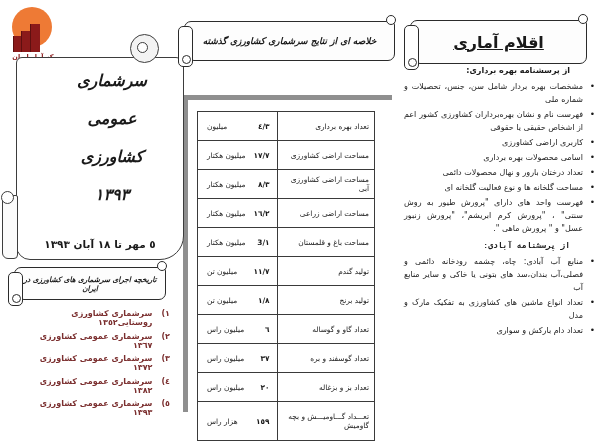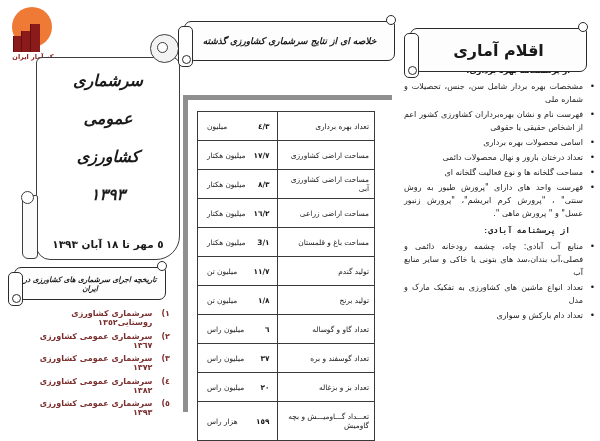--- a/index.html
+++ b/index.html
@@ -10,43 +10,43 @@
   
   .logo{position:absolute;top:5px;left:6px;width:62px;height:56px;direction:ltr;}
   .logo-circle{position:absolute;left:6px;top:2px;width:40px;height:40px;border-radius:50%;background:#ee7a35;}
   .logo-bar{position:absolute;background:#8b1a1a;border-left:1px solid #5e0f0f;}
   .logo-bar.b1{left:7px;top:31px;width:7px;height:16px;}
   .logo-bar.b2{left:15px;top:26px;width:8px;height:21px;}
   .logo-bar.b3{left:24px;top:19px;width:9px;height:28px;}
   .logo-label{position:absolute;left:0;top:48px;width:62px;text-align:center;
     font-size:6.5px;font-weight:bold;color:#8b1a1a;}
   
-  .big-scroll{position:absolute;left:36px;top:57px;width:142px;height:201px;background:#fff;
-    border:1.2px solid #3d3d3d;border-radius:6px 8px 24px 14px;z-index:2;}
+  .big-scroll{position:absolute;left:16px;top:57px;width:142px;height:201px;background:#fff;
+    border:1.2px solid #3d3d3d;border-radius:6px 8px 24px 14px;z-index:2;padding-left:24px;}
   .curl-tr{position:absolute;left:113px;top:-24px;width:27px;height:27px;border:1.2px solid #3d3d3d;
     border-radius:50%;background:#f3f3f3;}
   .curl-tr-dot{position:absolute;left:6px;top:7px;width:9px;height:9px;border:1px solid #3d3d3d;border-radius:50%;background:#fff;}
   .roll-bl{position:absolute;left:-15px;top:137px;width:14px;height:62px;border:1.1px solid #3d3d3d;
     border-radius:6px 2px 4px 6px;background:#fbfbfb;}
   .roll-bl-dot{position:absolute;left:-2px;top:-5px;width:11px;height:11px;border:1px solid #3d3d3d;border-radius:50%;background:#fff;}
   .big-scroll .title-line{display:block;text-align:center;font-size:16px;font-weight:bold;
     font-style:italic;margin-top:19px;letter-spacing:0.5px;}
   .big-scroll .title-line.first{margin-top:13px;}
   .big-scroll .census-date{position:absolute;left:0;bottom:9px;width:100%;text-align:center;
     font-size:10.5px;font-weight:bold;}
   
   .scroll-banner{position:absolute;background:#fdfdfd;border:1.2px solid #2b2b2b;
     border-radius:7px 4px 7px 10px;display:flex;align-items:center;justify-content:center;z-index:2;}
   .scroll-banner .roll-l{position:absolute;left:-7px;top:4px;bottom:-7px;width:13px;background:#fff;
     border:1.1px solid #2b2b2b;border-radius:5px;}
   .scroll-banner .roll-l-dot{position:absolute;left:-3px;bottom:-4px;width:7px;height:7px;border:1px solid #2b2b2b;border-radius:50%;background:#fff;}
   .scroll-banner .curl-r{position:absolute;right:-2px;top:-7px;width:8px;height:8px;border:1px solid #2b2b2b;border-radius:50%;background:#fff;}
   .banner-summary{left:184px;top:21px;width:209px;height:38px;}
   .banner-summary .txt{font-size:9px;font-weight:bold;font-style:italic;padding:0 12px;text-align:center;}
-  .banner-stats{left:410px;top:28px;width:175px;height:42px;}
+  .banner-stats{left:410px;top:20px;width:175px;height:42px;text-decoration:underline;}
   .banner-stats .txt{font-size:16px;font-weight:bold;}
   .banner-history{left:14px;top:267px;width:150px;height:31px;}
   .banner-history .txt{font-size:7.3px;font-weight:bold;font-style:italic;text-align:center;padding:0 6px;}
   
   .history-list{position:absolute;left:18px;top:309px;width:152px;list-style:none;margin:0;padding:0;}
   .history-list li{display:flex;gap:9px;align-items:baseline;margin-bottom:4.5px;
     font-size:8px;font-weight:bold;color:#7b2f2f;}
   .history-list .num{flex:0 0 auto;}
   
   .table-frame{position:absolute;left:183px;top:95px;width:204px;height:312px;
@@ -247,20 +247,23 @@
 <div class="stats-content">
   <div class="stats-heading">از پرسشنامه بهره برداری:</div>
   <ul class="stats-list">
     <li>
         <span class="txt">مشخصات بهره بردار شامل سن، جنس، تحصیلات و شماره ملی</span>
       </li>
     <li>
         <span class="txt">فهرست نام و نشان بهره‌برداران کشاورزی کشور اعم از اشخاص حقیقی یا حقوقی</span>
       </li>
     <li>
+        <span class="txt">کاربری اراضی کشاورزی</span>
+      </li>
+    <li>
         <span class="txt">اسامی محصولات بهره برداری</span>
       </li>
     <li>
         <span class="txt">تعداد درختان بارور و نهال محصولات دائمی</span>
       </li>
     <li>
         <span class="txt">مساحت گلخانه ها و نوع فعالیت گلخانه ای</span>
       </li>
     <li>
         <span class="txt">فهرست واحد های دارای "پرورش طیور به روش سنتی" ، "پرورش کرم ابریشم"، "پرورش زنبور عسل" و " پرورش ماهی ".</span>

